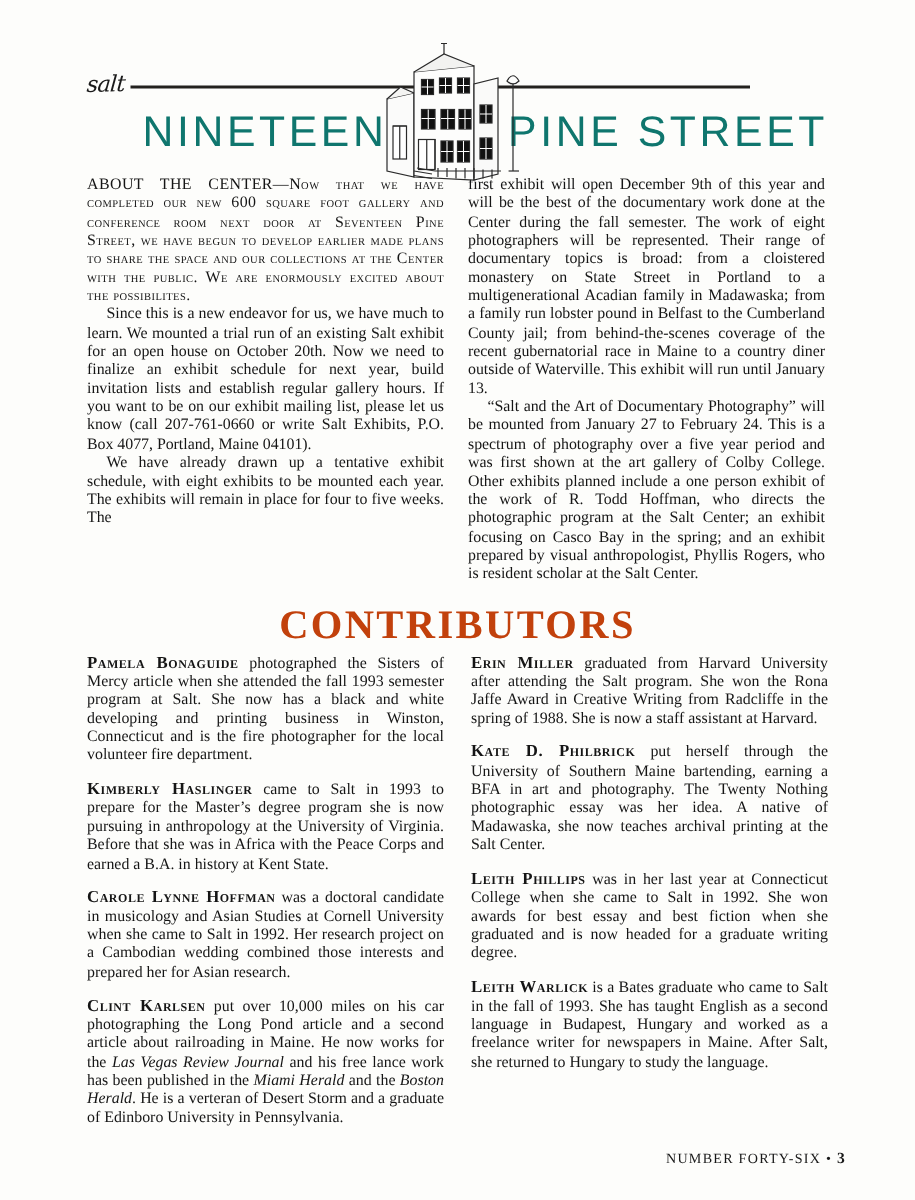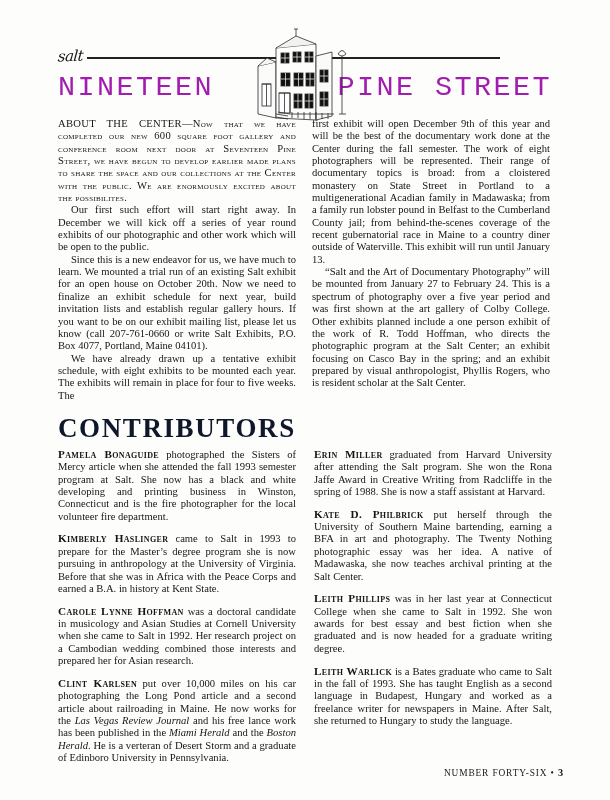--- a/index.html
+++ b/index.html
@@ -57,26 +57,27 @@
   .title-row {
     position: absolute;
     top: 74px;
     left: 0;
     width: 494px;
     display: flex;
     align-items: flex-end;
     justify-content: space-between;
   }
   .title-word {
-    font-family: Liberation Mono, monospace;
+    font-family: Liberation Sans, sans-serif;
     font-size: 28.5px;
     letter-spacing: 2.4px;
     line-height: 1;
-    color: #a21caf;
+    color: #0f766e;
     white-space: nowrap;
+    margin-left: 37px;
   }
   .house-wrap {
     position: absolute;
     left: 196px;
     top: -48px;
     width: 104px;
     height: 96px;
     pointer-events: none;
   }
   .house-wrap svg { display: block; }
@@ -101,26 +102,26 @@
     letter-spacing: -0.02px;
   }
   p.body.first { text-indent: 0; }
   .smallcaps-lead {
     font-variant: small-caps;
     letter-spacing: 0.3px;
   }
 
   
   .contrib-title {
-    text-align: left;
+    text-align: center;
     font-family: "Liberation Serif", serif;
     font-size: 27px;
     letter-spacing: 1.6px;
     margin: 13px 0 6px 0;
-    color: #0f172a;
+    color: #c2410c;
     line-height: 1;
   }
   .contrib-cols {
     display: flex;
     gap: 18px;
     width: 494px;
     justify-content: flex-end;
   }
   .contrib-col { width: 238px; }
   p.entry {
@@ -210,21 +211,20 @@
           <path d="M84 28 q4 -7 8 0 q-4 4 -8 0 Z" fill="#fdfdfc"></path>
           <path d="M85 88 h7"></path>
         </svg>
       </div>
     </div>
   </div>
 
   <div class="cols">
     <div class="col">
       <p class="body first"><span class="smallcaps-lead">ABOUT THE CENTER—Now that we have completed our new 600 square foot gallery and conference room next door at Seventeen Pine Street, we have begun to develop earlier made plans to share the space and our collections at the Center with the public. We are enormously excited about the possibilites.</span></p>
-      <p class="body">Our first such effort will start right away. In December we will  kick off a series of year round exhibits of our photographic and other work which will be open to the public.</p>
       <p class="body">Since this is a new endeavor for us, we have much to learn. We mounted a trial run of an existing Salt exhibit for an open house on October 20th. Now we need to finalize an exhibit schedule for next year, build invitation lists and establish regular gallery hours. If you want to be on our exhibit mailing list, please let us know (call 207-761-0660 or write Salt Exhibits, P.O. Box 4077, Portland, Maine 04101).</p>
       <p class="body">We have already drawn up a tentative exhibit schedule, with eight exhibits to be mounted each year. The exhibits will remain in place for four to five weeks. The</p>
     </div>
     <div class="col">
       <p class="body first">first exhibit will open December 9th of this year and will be the best of the documentary work done at the Center during the fall semester. The work of eight photographers will be represented. Their range of documentary topics is broad: from a cloistered monastery on State Street in Portland to a multigenerational Acadian family in Madawaska; from a family run lobster pound in Belfast to the Cumberland County jail; from behind-the-scenes coverage of the recent gubernatorial race in Maine to a country diner outside of Waterville. This exhibit will run until January 13.</p>
       <p class="body">“Salt and the Art of Documentary Photography” will be mounted from January 27 to February 24. This is a spectrum of photography over a five year period and was first shown at the art gallery of Colby College. Other exhibits planned include a one person exhibit of the work of R. Todd Hoffman, who directs the photographic program at the Salt Center; an exhibit focusing on Casco Bay in the spring; and an exhibit prepared by visual anthropologist, Phyllis Rogers, who is resident scholar at the Salt Center.</p>
     </div>
   </div>
 
   <h1 class="contrib-title">CONTRIBUTORS</h1>

